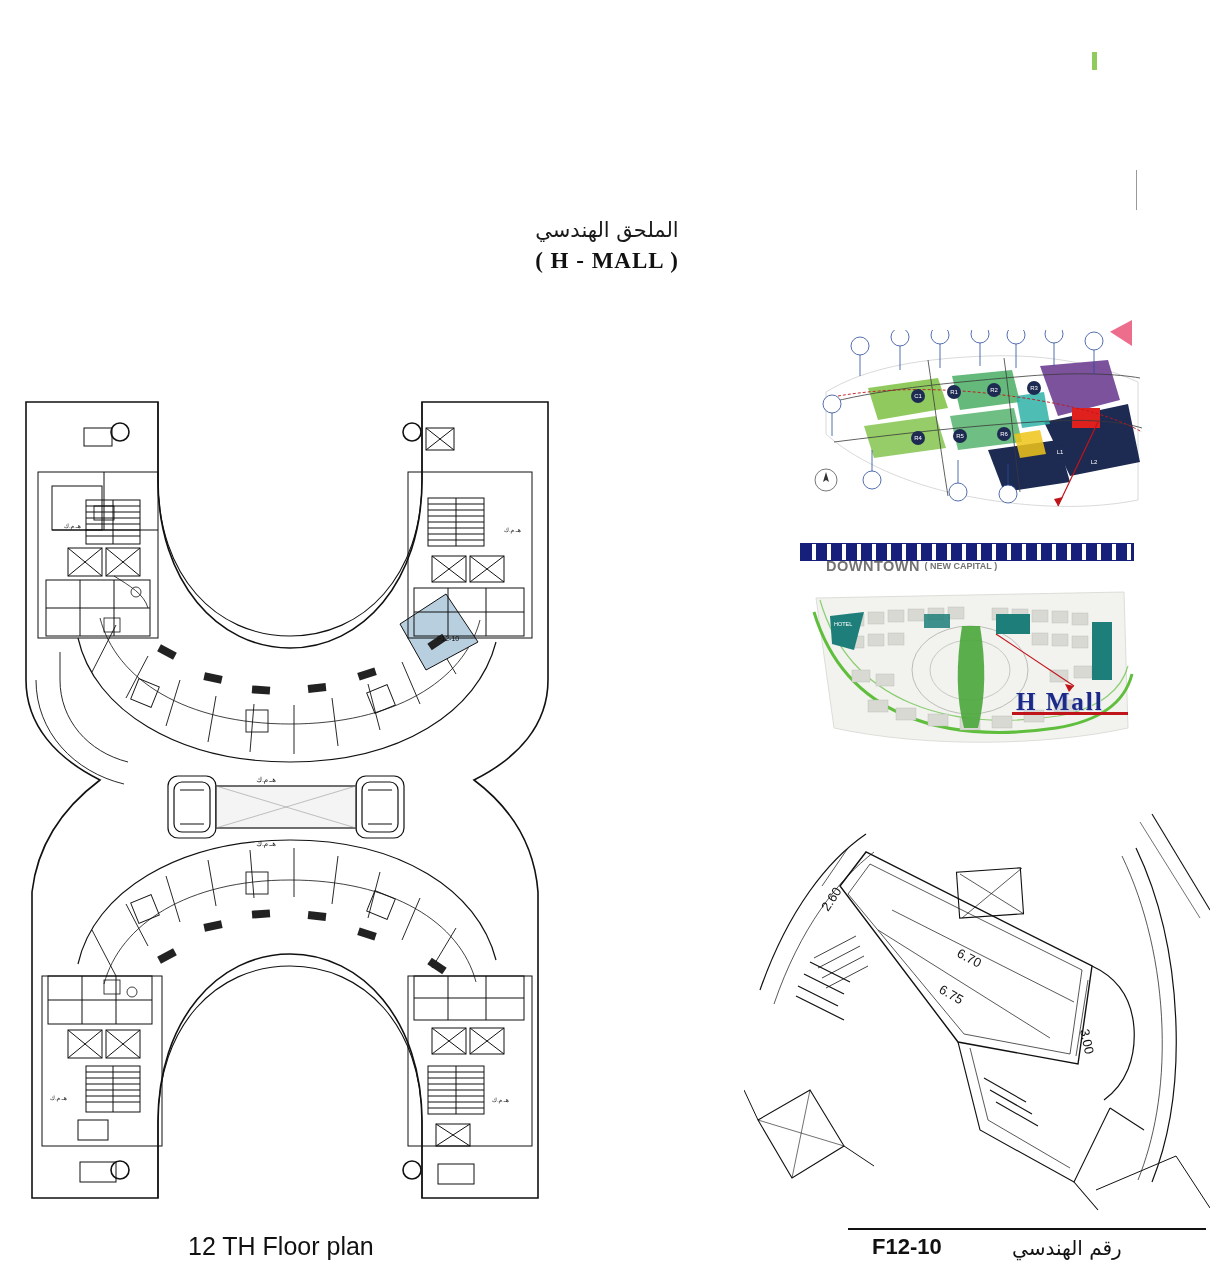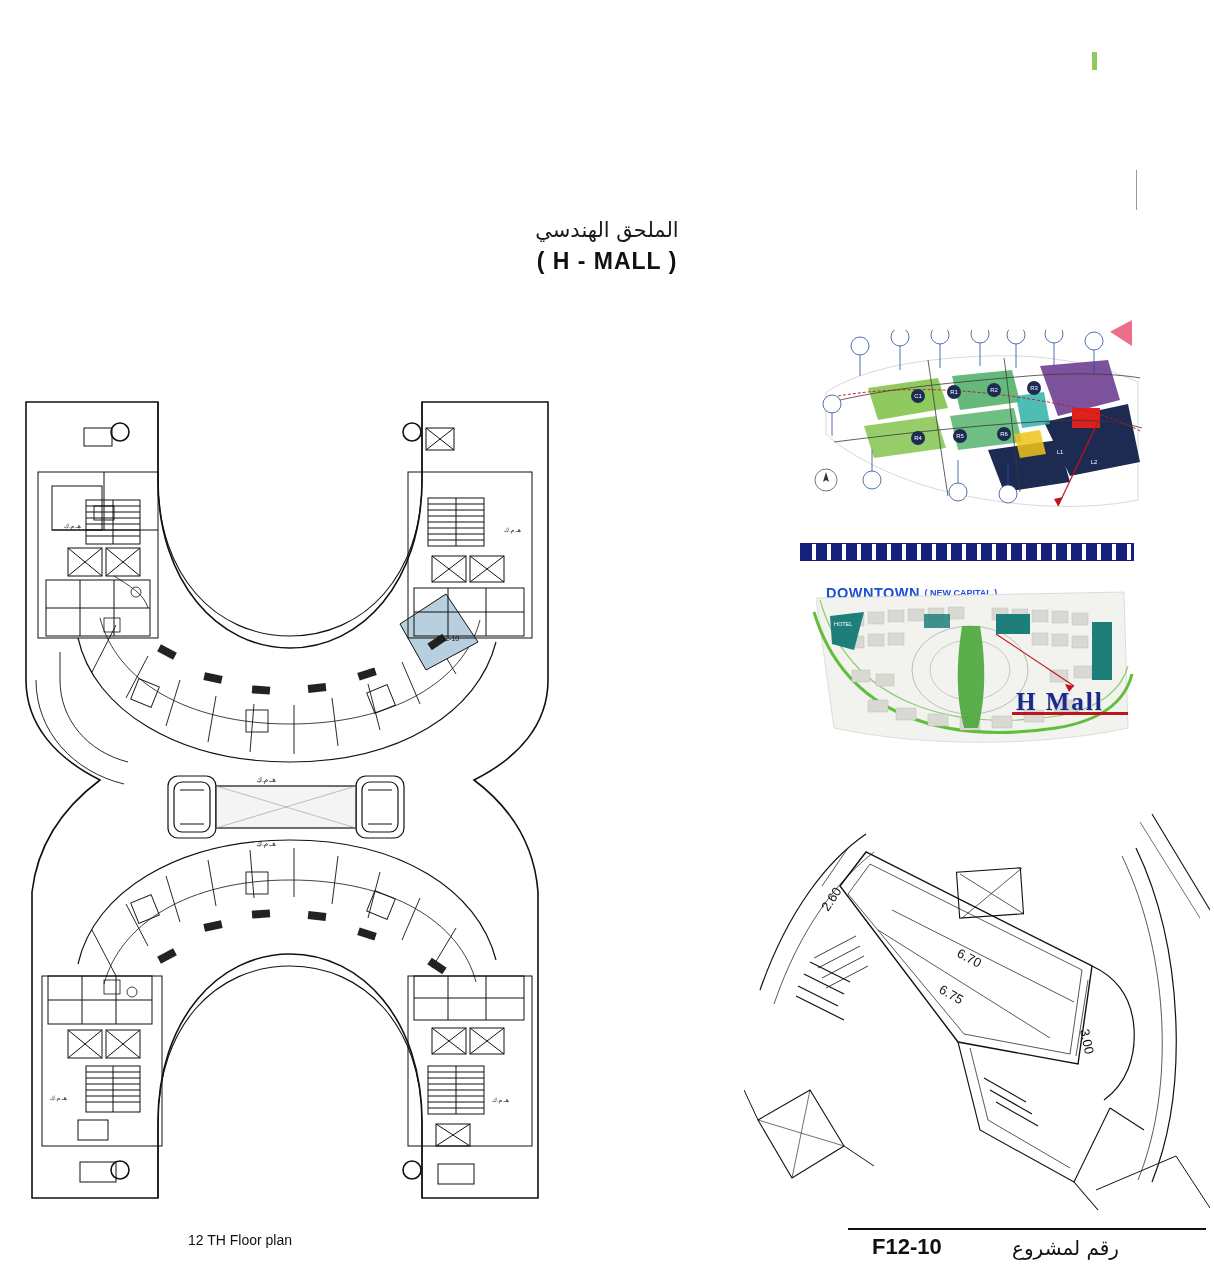--- a/index.html
+++ b/index.html
@@ -43,38 +43,38 @@
     color: #1a1a1a;
     margin-bottom: 8px;
     font-family: "DejaVu Sans", sans-serif;
   }
   .header .line3 {
     font-size: 23px;
     font-weight: bold;
     color: #111;
     letter-spacing: 1px;
     direction: ltr;
-    font-family: Liberation Sans, sans-serif;
+    font-family: Liberation Serif, serif;
   }
 
   
   .floorplan {
     position: absolute;
     left: 8px;
     top: 380px;
     width: 560px;
     height: 840px;
   }
   .floorplan svg { display: block; }
 
   .plan-caption {
     position: absolute;
     left: 188px;
     top: 1232px;
-    font-size: 14px;
+    font-size: 25px;
     color: #111;
     font-family: "Liberation Sans", sans-serif;
   }
 
   
   .right-col {
     position: absolute;
     left: 760px;
     top: 330px;
     width: 446px;
@@ -96,24 +96,24 @@
     width: 332px;
     height: 16px;
     background: repeating-linear-gradient(90deg,
       #16207a 0px, #16207a 11px,
       #ffffff 11px, #ffffff 15px);
     border: 1px solid #16207a;
   }
   .downtown-label {
     position: absolute;
     left: 826px;
-    top: 585px;
+    top: 558px;
     font-size: 14.5px;
     font-weight: bold;
-    color: #1d4ed8;
+    color: #737373;
     letter-spacing: .5px;
     font-family: "Liberation Sans", sans-serif;
   }
   .downtown-label .sub {
     font-size: 9px;
     font-weight: bold;
     vertical-align: 2px;
     letter-spacing: 0;
   }
 
@@ -636,15 +636,15 @@
         <text transform="translate(84,122) rotate(-56)">2.60</text>
         <text transform="translate(212,166) rotate(28)">6.70</text>
         <text transform="translate(194,202) rotate(30)">6.75</text>
         <text transform="translate(336,240) rotate(78)">3.00</text>
       </g>
     </svg>
   </div>
 
   <div class="footer-rule"></div>
   <div class="unit-code">F12-10</div>
-  <div class="unit-label-ar">رقم لمشروع</div>
+  <div class="unit-label-ar">رقم الهندسي</div>
 
 </div>
 
 </body></html>

